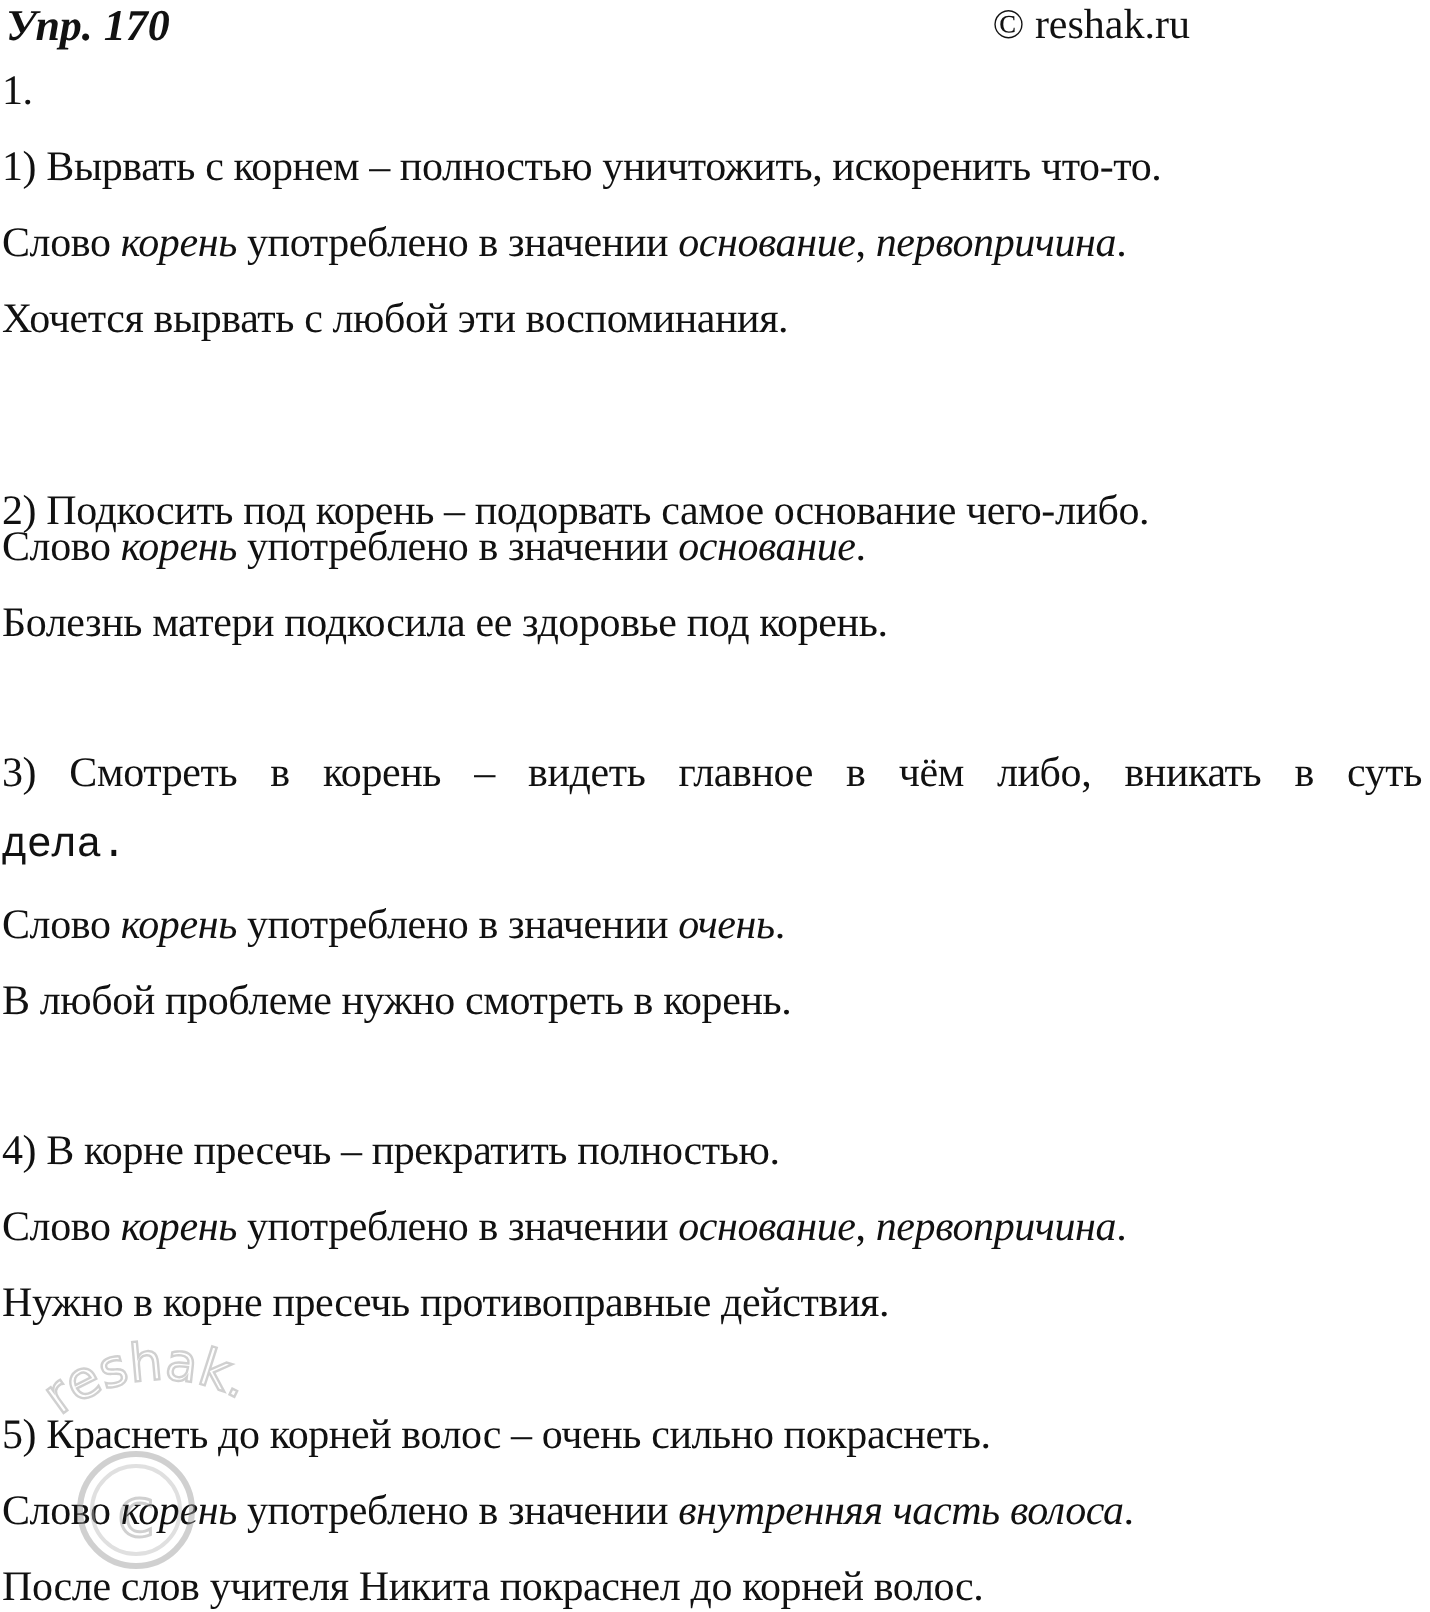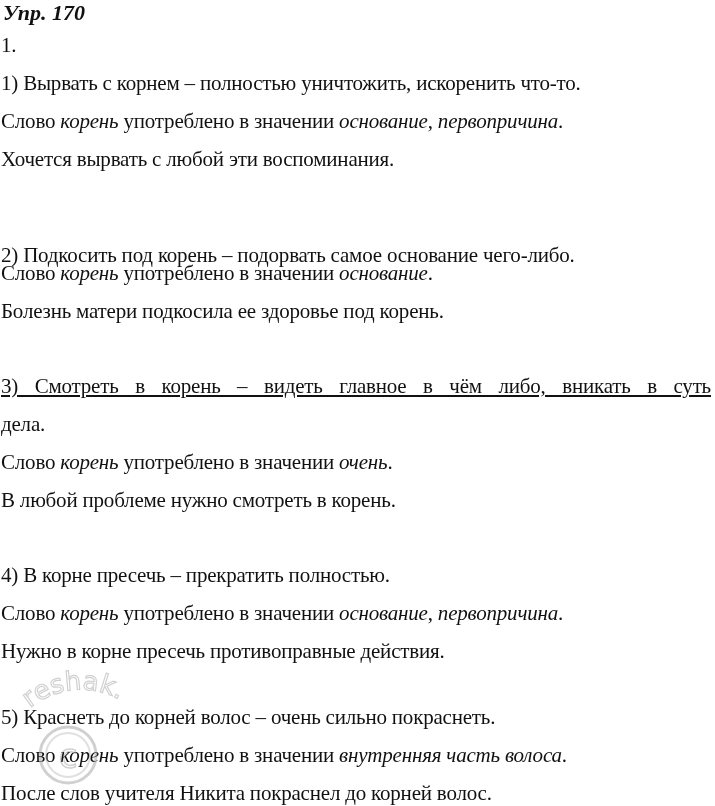--- a/index.html
+++ b/index.html
@@ -4,50 +4,51 @@
 <style>
   html, body { margin: 0; padding: 0; background: #ffffff; }
   body {
     width: 715px; height: 806px; position: relative; overflow: hidden;
     font-family: "Liberation Serif", serif; color: #111; font-size: 21px;
   }
   .header { position: absolute; top: 0; left: 0; width: 599px; height: 30px; }
   .title { position: absolute; left: 3px; top: 0px; font-weight: bold; font-style: italic; font-size: 22px; }
   .copyright { position: absolute; right: 4px; top: 0px; font-size: 21px; }
   .line { position: absolute; left: 1px; white-space: nowrap; letter-spacing: -0.2px; }
-  .justify { white-space: normal; width: 710px; text-align: justify; text-align-last: justify; word-spacing: 4px; text-decoration: underline; }
+  .justify { white-space: normal; width: 710px; text-align: justify; text-align-last: justify; word-spacing: 4px; }
   i { font-style: italic; }
   .watermark {
     position: absolute; left: 20px; top: 660px; width: 130px; height: 140px;
     pointer-events: none; opacity: 0.45;
   }
 </style>
 </head>
 <body>
 
 <div class="header">
   <span class="title">Упр. 170</span>
+  <span class="copyright">© reshak.ru</span>
 </div>
 
 <div class="line" style="top:33px;">1.</div>
 
 <div class="line" style="top:71px;">1) Вырвать с корнем – полностью уничтожить, искоренить что-то.</div>
 <div class="line" style="top:109px;">
   <span>Слово </span><i>корень</i><span> употреблено в значении </span><i>основание</i><span>, </span><i>первопричина</i><span>.</span>
 </div>
 <div class="line" style="top:147px;">Хочется вырвать с любой эти воспоминания.</div>
 
 <div class="line" style="top:223px;margin-top:20px;">2) Подкосить под корень – подорвать самое основание чего-либо.</div>
 <div class="line" style="top:261px;">
   <span>Слово </span><i>корень</i><span> употреблено в значении </span><i>основание</i><span>.</span>
 </div>
 <div class="line" style="top:299px;text-align:right;">Болезнь матери подкосила ее здоровье под корень.</div>
 
 <div class="line justify" style="top:374px;">3) Смотреть в корень – видеть главное в чём либо, вникать в суть</div>
-<div class="line" style="top:412px;">дела.</div>
+<div class="line" style="top:412px;font-family:Liberation Mono, monospace;">дела.</div>
 <div class="line" style="top:450px;">
   <span>Слово </span><i>корень</i><span> употреблено в значении </span><i>очень</i><span>.</span>
 </div>
 <div class="line" style="top:488px;text-align:center;">В любой проблеме нужно смотреть в корень.</div>
 
 <div class="line" style="top:563px;">4) В корне пресечь – прекратить полностью.</div>
 <div class="line" style="top:601px;">
   <span>Слово </span><i>корень</i><span> употреблено в значении </span><i>основание</i><span>, </span><i>первопричина</i><span>.</span>
 </div>
 <div class="line" style="top:639px;">Нужно в корне пресечь противоправные действия.</div>

